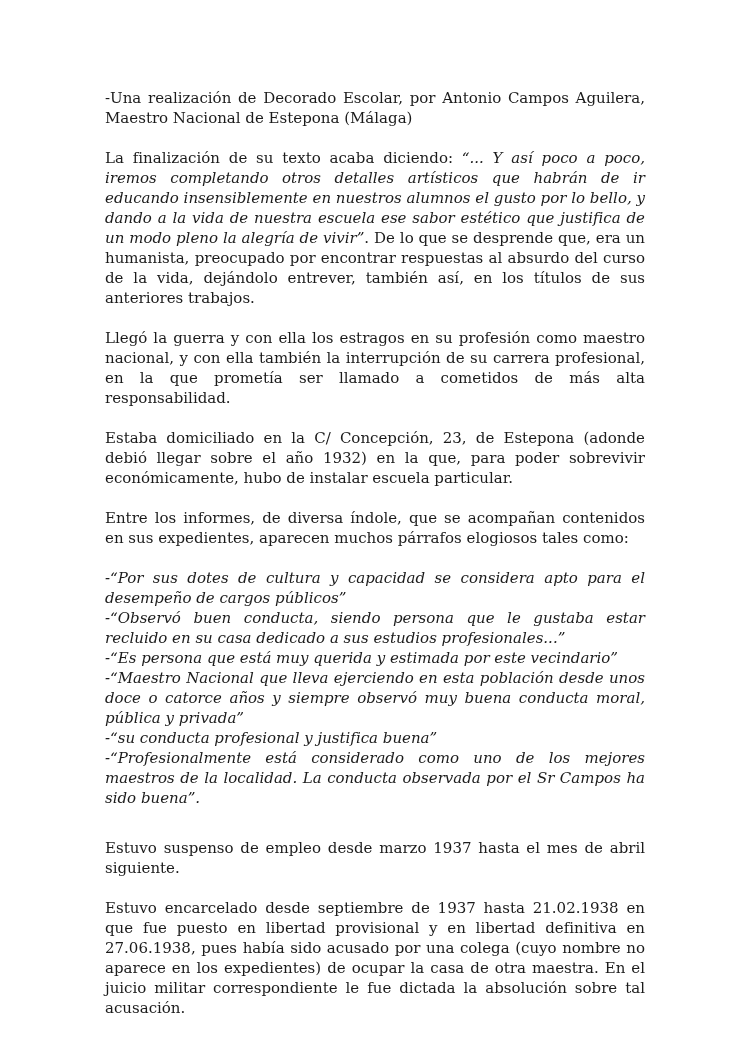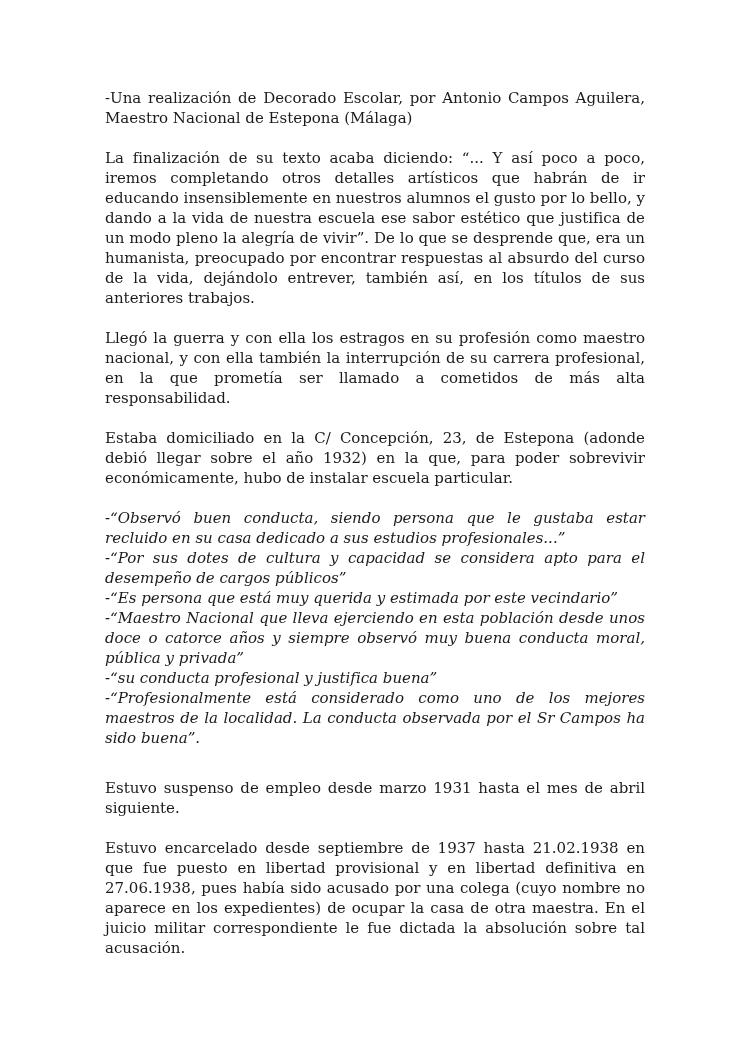--- a/index.html
+++ b/index.html
@@ -24,20 +24,21 @@
   .para {
     margin: 0 0 20px 0;
   }
   .para.work-title b {
     font-weight: normal;
   }
   .para .lead, .para .tail {
     font-style: normal;
   }
   .para .quoted {
+    font-style: italic;
   }
   .quote-list {
     margin: 0 0 30px 0;
   }
   .quote-item {
     margin: 0;
     font-style: italic;
     text-align: justify;
   }
   .para:last-child {
@@ -55,27 +56,28 @@
   </p>
 
   <p class="para">
     <span class="lead">La finalización de su texto acaba diciendo: </span><span class="quoted">“... Y así poco a poco, iremos completando otros detalles artísticos que habrán de ir educando insensiblemente en nuestros alumnos el gusto por lo bello, y dando a la vida de nuestra escuela ese sabor estético que justifica de un modo pleno la alegría de vivir”</span><span class="tail">. De lo que se desprende que, era un humanista, preocupado por encontrar respuestas al absurdo del curso de la vida, dejándolo entrever, también así, en los títulos de sus anteriores trabajos.</span>
   </p>
 
   <p class="para">Llegó la guerra y con ella los estragos en su profesión como maestro nacional, y con ella también la interrupción de su carrera profesional, en la que prometía ser llamado a cometidos de más alta responsabilidad.</p>
 
   <p class="para">Estaba domiciliado en la C/ Concepción, 23, de Estepona (adonde debió llegar sobre el año 1932) en la que, para poder sobrevivir económicamente, hubo de instalar escuela particular.</p>
 
+  <p class="para">Entre los informes, de diversa índole, que se acompañan contenidos en sus expedientes, aparecen muchos párrafos elogiosos tales como:</p>
 
   <div class="quote-list">
+    <p class="quote-item">-“Por sus dotes de cultura y capacidad se considera apto para el desempeño de cargos públicos”</p>
     <p class="quote-item">-“Observó buen conducta, siendo persona que le gustaba estar recluido en su casa dedicado a sus estudios profesionales...”</p>
-    <p class="quote-item">-“Por sus dotes de cultura y capacidad se considera apto para el desempeño de cargos públicos”</p>
     <p class="quote-item">-“Es persona que está muy querida y estimada por este vecindario”</p>
     <p class="quote-item">-“Maestro Nacional que lleva ejerciendo en esta población desde unos doce o catorce años y siempre observó muy buena conducta moral, pública y privada”</p>
     <p class="quote-item">-“su conducta profesional y justifica buena”</p>
     <p class="quote-item">-“Profesionalmente está considerado como uno de los mejores maestros de la localidad. La conducta observada por el Sr Campos ha sido buena”.</p>
   </div>
 
-  <p class="para">Estuvo suspenso de empleo desde marzo 1931 hasta el mes de abril siguiente.</p>
+  <p class="para">Estuvo suspenso de empleo desde marzo 1937 hasta el mes de abril siguiente.</p>
 
   <p class="para">Estuvo encarcelado desde septiembre de 1937 hasta 21.02.1938 en que fue puesto en libertad provisional y en libertad definitiva en 27.06.1938, pues había sido acusado por una colega (cuyo nombre no aparece en los expedientes) de ocupar la casa de otra maestra. En el juicio militar correspondiente le fue dictada la absolución sobre tal acusación.</p>
 
 </div>
 
 </body></html>

